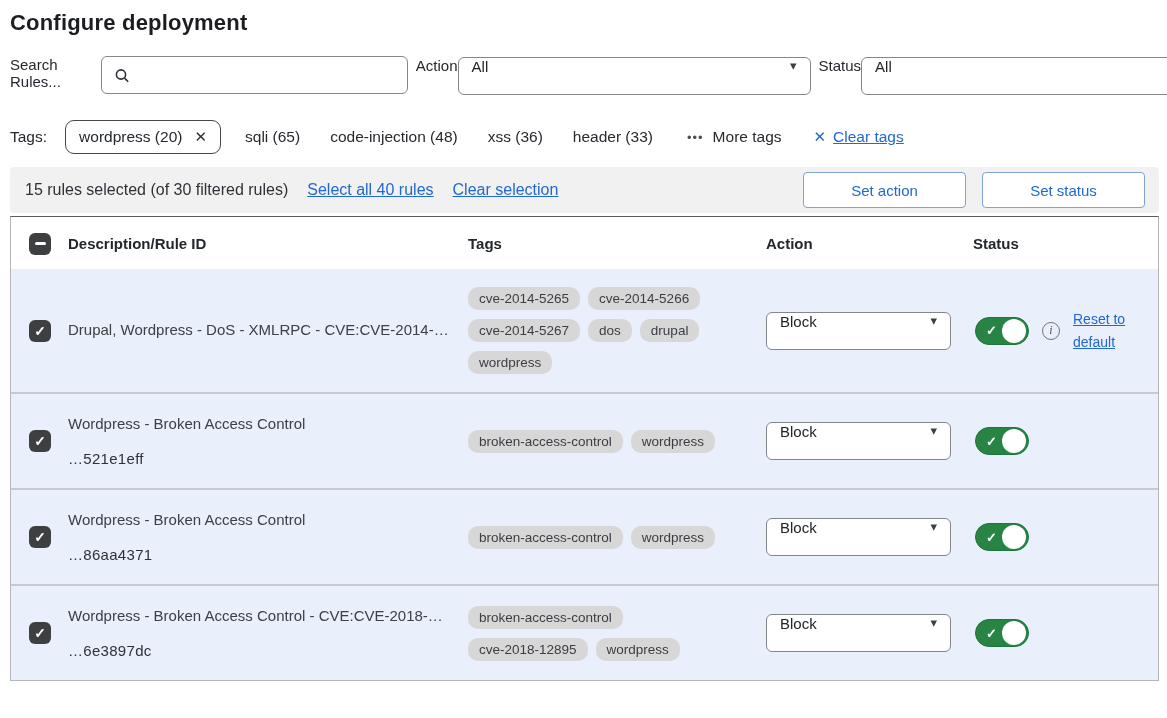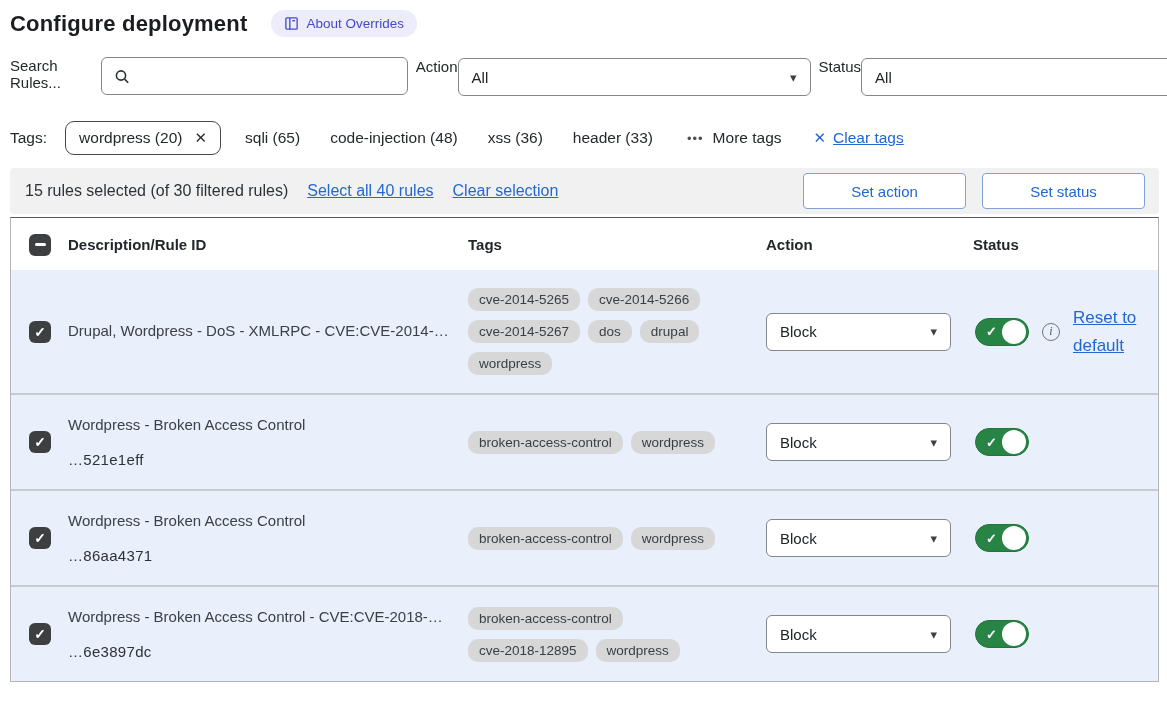--- a/index.html
+++ b/index.html
@@ -21,21 +21,21 @@
     font-size: 13.5px; cursor: pointer;
   }
   .about-badge svg { display: block; }
 
   
   .filters { display: flex; align-items: flex-end; gap: 8px; }
   .field { display: flex; flex-direction: row; }
   .field-label { font-size: 15px; color: #24282d; margin-bottom: 5px; }
   .control {
     height: 38px; border: 1px solid #83878c; border-radius: 6px;
-    background: #fff; display: flex; align-items: center;
+    background: #fff; display: flex; align-items: flex-start;
   }
   .search-wrap { position: relative; width: 347px; }
   .search-wrap .control { width: 100%; padding-left: 40px; }
   .search-wrap input {
     border: none; outline: none; width: 100%; height: 100%;
     font-size: 15px; font-family: inherit; background: transparent;
   }
   .search-icon { position: absolute; left: 13px; top: 50%; transform: translateY(-50%); line-height: 0; }
   .select { justify-content: space-between; padding: 0 13px; font-size: 15px; color: #202328; cursor: pointer; }
   .sel-action { width: 353px; }
@@ -106,41 +106,31 @@
   }
   .toggle-check { color: #fff; font-size: 13px; font-weight: 700; margin-left: 10px; line-height: 1; }
   .knob { position: absolute; right: 2px; top: 1px; width: 24px; height: 24px; background: #fff; border-radius: 50%; }
   .info-icon {
     width: 18px; height: 18px; border: 1px solid #70757a; border-radius: 50%;
     color: #53575c; font-family: "Liberation Serif", serif; font-style: italic;
     font-size: 12px; display: inline-flex; align-items: center; justify-content: center;
     cursor: pointer; flex: none;
   }
   .reset-link {
-    color: #2268d1; text-decoration: underline; font-size: 17px;
+    color: #2268d1; text-decoration: underline; font-size: 14px;
     width: 64px; line-height: 1.6; cursor: pointer;
   }
 </style>
 </head>
 <body>
 
 <div class="page">
 
   <div class="page-header">
     <h1 class="page-title">Configure deployment</h1>
-    <span class="about-badge">
-      <span>
-        <svg width="15" height="15" viewBox="0 0 16 16" fill="none" stroke="#4649c8" stroke-width="1.4">
-          <rect x="2" y="2" width="12" height="12" rx="1"></rect>
-          <line x1="6.2" y1="2" x2="6.2" y2="14"></line>
-          <line x1="8.8" y1="5" x2="11.8" y2="5"></line>
-        </svg>
-      </span>
-      <span>About Overrides</span>
-    </span>
   </div>
 
   <div class="filters">
     <div class="field">
       <span class="field-label">Search Rules...</span>
       <div class="search-wrap">
         <span class="search-icon">
           <svg width="17" height="17" viewBox="0 0 17 17" fill="none" stroke="#2d3136" stroke-width="1.6">
             <circle cx="7" cy="7" r="4.6"></circle>
             <line x1="10.6" y1="10.6" x2="14.2" y2="14.2"></line>

